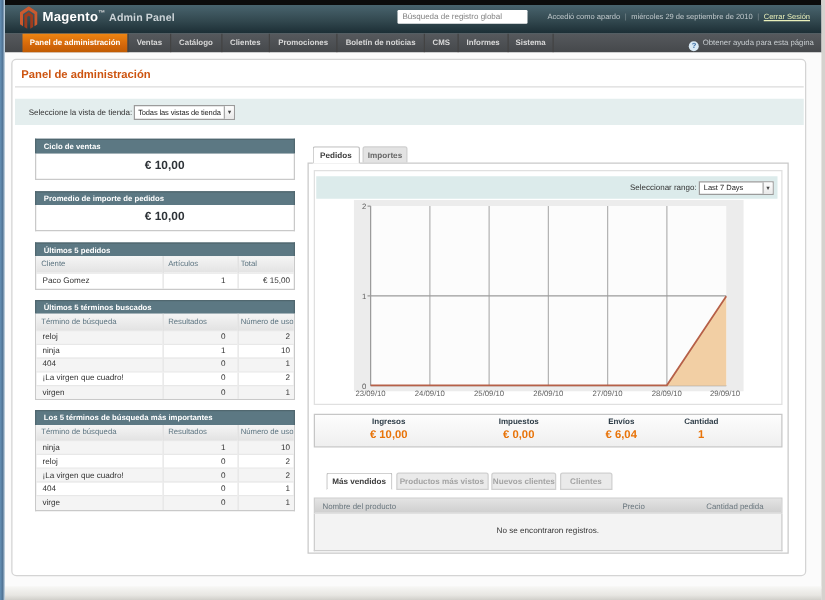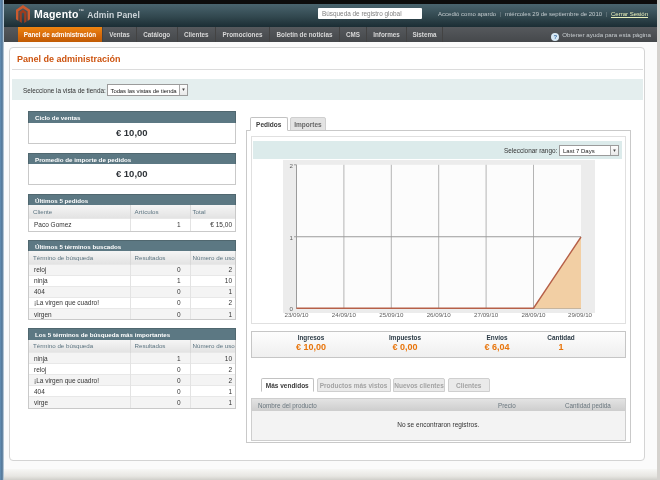--- a/index.html
+++ b/index.html
@@ -250,21 +250,21 @@
     <text x="203.1" y="157" text-anchor="middle">27/09/10</text>
     <text x="250.5" y="157" text-anchor="middle">28/09/10</text>
     <text x="297" y="157" text-anchor="middle">29/09/10</text>
   </g>
 </svg>
 <div class="abs" id="statsbox"></div>
 <div class="stat" style="left:266px;top:333.5px;">
     <div class="lab">Ingresos</div>
     <div class="val">€ 10,00</div>
   </div>
-<div class="stat" style="left:360px;top:333.5px;">
+<div class="stat" style="left:370px;top:333.5px;">
     <div class="lab">Impuestos</div>
     <div class="val">€ 0,00</div>
   </div>
 <div class="stat" style="left:452px;top:333.5px;">
     <div class="lab">Envíos</div>
     <div class="val">€ 6,04</div>
   </div>
 <div class="stat" style="left:516px;top:333.5px;">
     <div class="lab">Cantidad</div>
     <div class="val">1</div>

